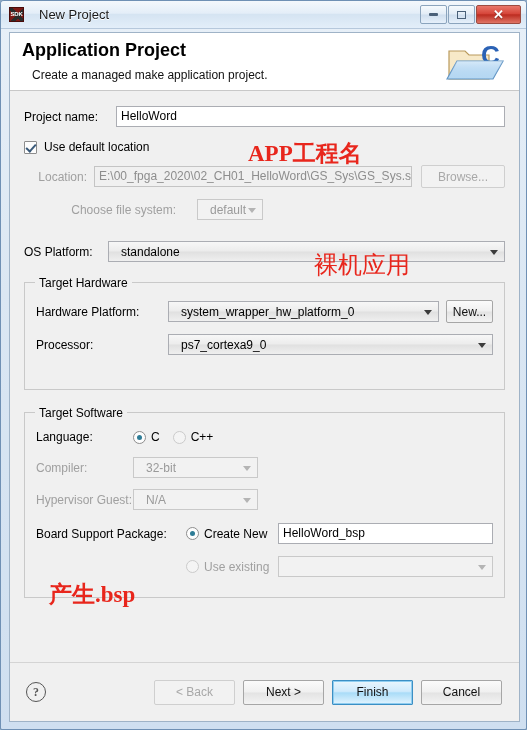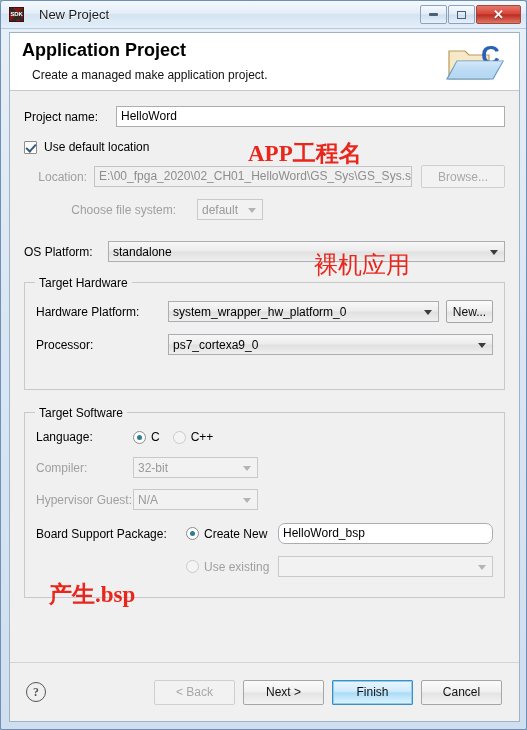--- a/index.html
+++ b/index.html
@@ -119,21 +119,21 @@
     font-size:12px;color:#000;padding:0 4px;line-height:19px;
     font-family:"Liberation Sans", sans-serif;
     overflow:hidden;white-space:nowrap;
   }
   .txt.dis{background:#f0f0f0;color:#8d8d8d;border-color:#c4c4c4;}
   .combo{
     border:1px solid #abadb3;
     height:21px;box-sizing:border-box;
     background:linear-gradient(to bottom,#f7f7f7 0%,#ececec 48%,#e0e0e0 52%,#efefef 100%);
     display:flex;align-items:center;
-    font-size:12px;color:#000;padding:0 4px;
+    font-size:12px;color:#000;padding:0 12px;
     font-family:"Liberation Sans", sans-serif;
     position:relative;white-space:nowrap;overflow:hidden;
   }
   .combo.dis{color:#9a9a9a;border-color:#c9c9c9;background:#f2f2f2;}
   .combo .arrow{
     position:absolute;right:6px;top:50%;margin-top:-2px;
     width:0;height:0;border-left:4px solid transparent;border-right:4px solid transparent;
     border-top:5px solid #3c3c3c;
   }
   .combo.dis .arrow{border-top-color:#b4b4b4;}
@@ -328,21 +328,21 @@
           <div class="combo dis" style="width:125px;">
             <span>N/A</span>
             <span class="arrow"></span>
           </div>
         </div>
 
         <div class="row" style="margin-top:13px;">
           <div class="lbl" style="width:150px;">Board Support Package:</div>
           <div class="radio on"></div>
           <div class="lbl" style="margin-left:5px;width:74px;">Create New</div>
-          <div class="txt" style="flex:1;border-radius:7px;">HelloWord_bsp</div>
+          <div class="txt" style="flex:1;">HelloWord_bsp</div>
         </div>
 
         <div class="row" style="margin-top:12px;">
           <div style="width:150px;"></div>
           <div class="radio dis"></div>
           <div class="lbl dim" style="margin-left:5px;width:74px;">Use existing</div>
           <div class="combo dis" style="flex:1;">
             <span></span>
             <span class="arrow"></span>
           </div>

